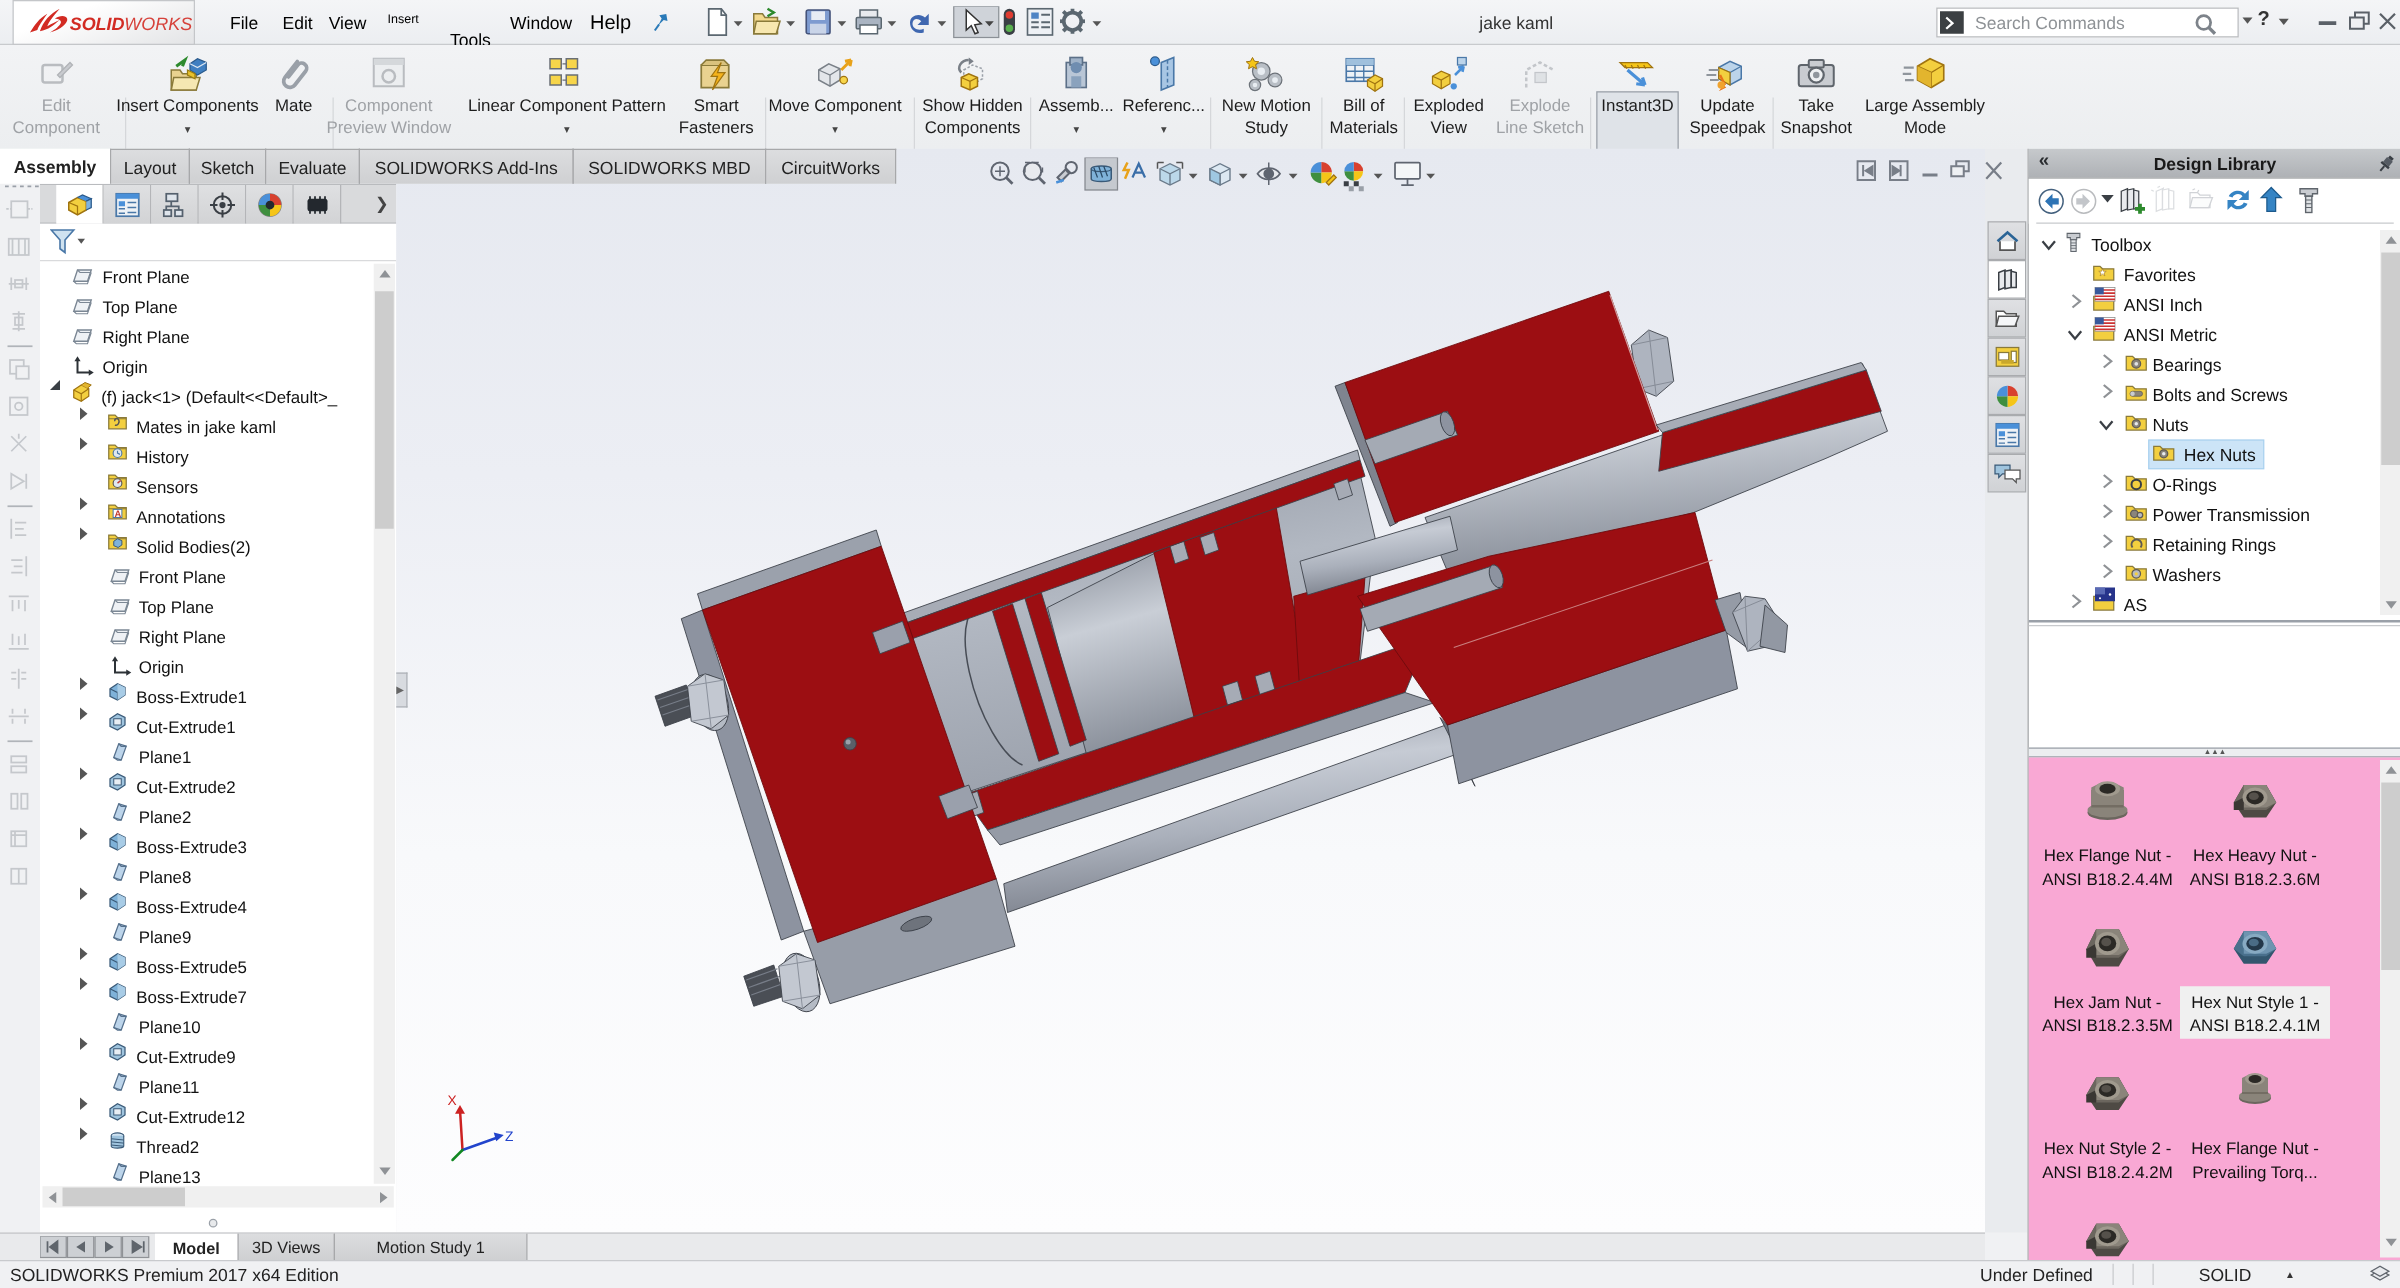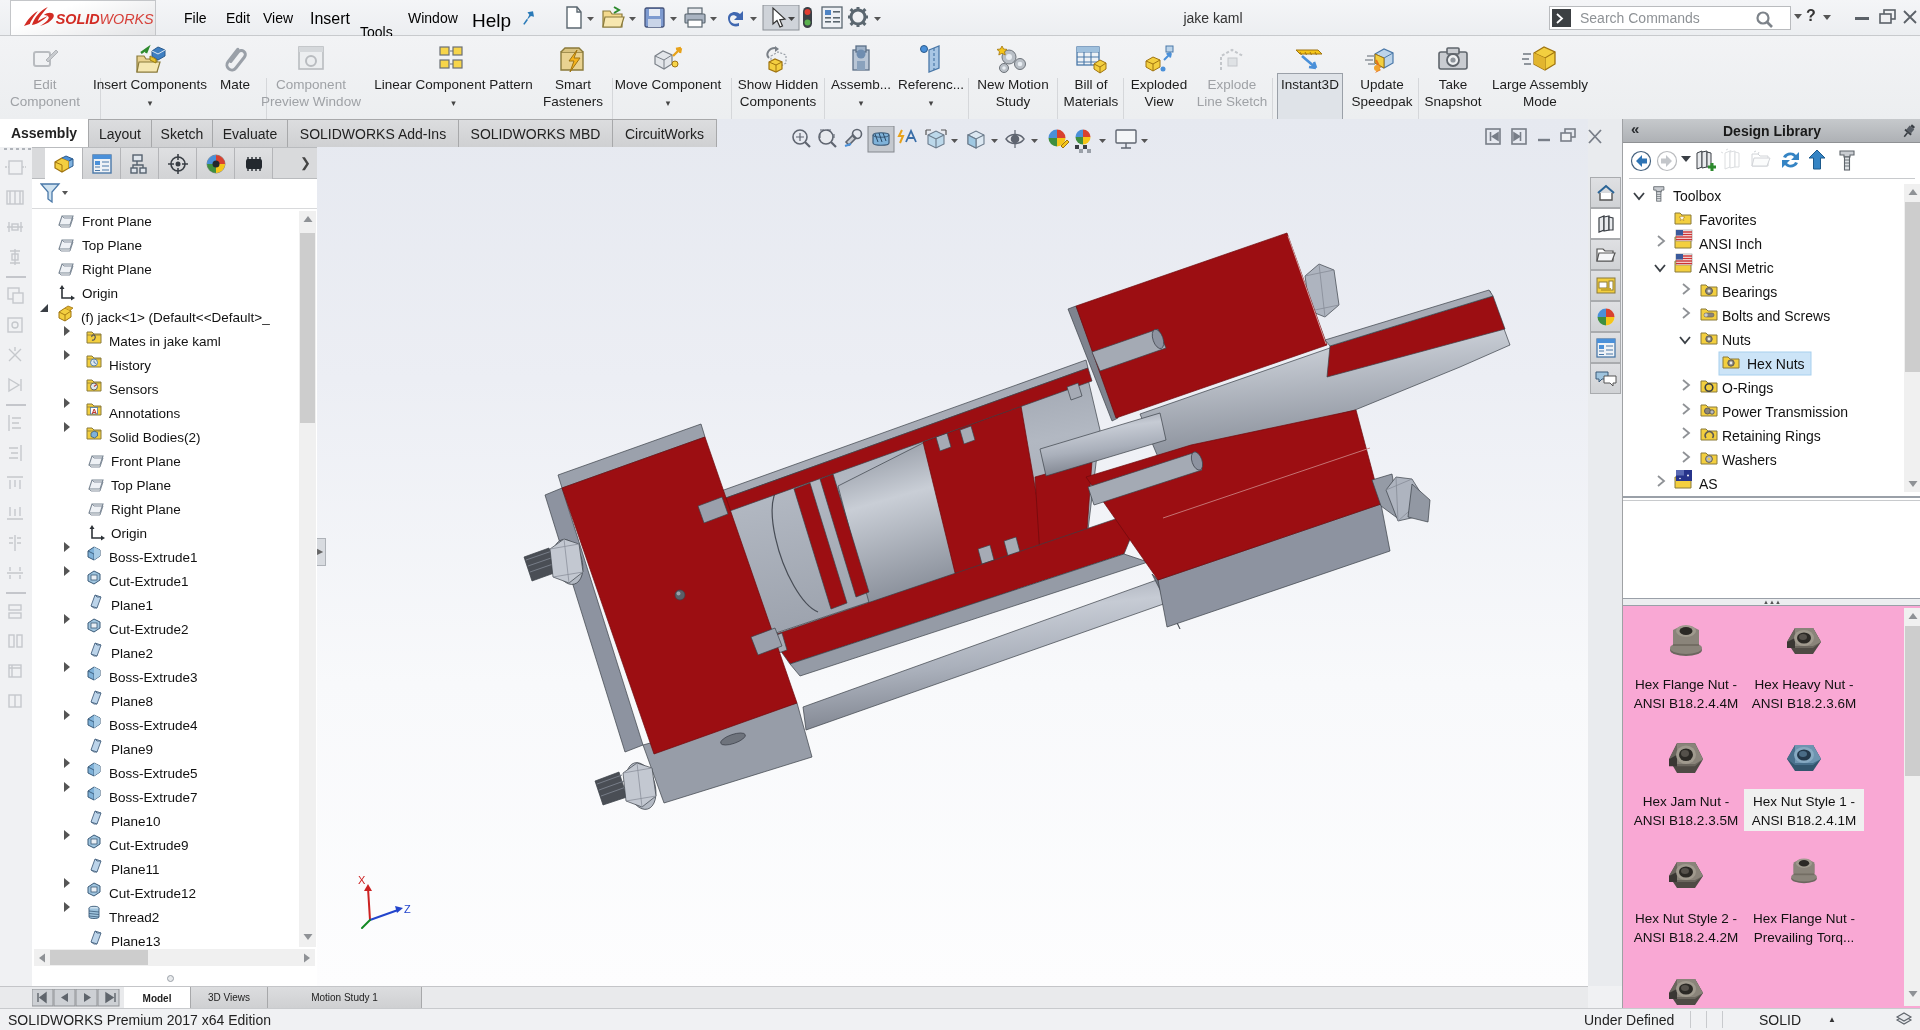--- a/index.html
+++ b/index.html
@@ -51,21 +51,21 @@
 #dltree { position:absolute; left:0; top:65px; width:298px; height:430px; font-size:14px; color:#a16207; }
 #ylw { position:absolute; left:12px; top:388px; width:273px; height:86px; background:#ffffcc; border:1px solid #8f9194; text-align:center; font-size:13.5px; color:#111; padding-top:5px; line-height:20.5px; }
 #thumbs { position:absolute; left:0; top:487px; width:298px; height:402px; background:#f9a8d4; font-size:13.5px; color:#111; }
 
 
 .sb { background:#f0f0f0; position:absolute; }
 .sbthumb { background:#cdcdcd; position:absolute; }
 
 
 #modeltabs { position:absolute; left:0; top:986px; width:1588px; height:22px; background:#e9eaec; border-top:1px solid #c4c5c8; }
-.mtab { position:absolute; top:0; height:22px; display:flex; align-items:center; justify-content:center; font-size:10px; color:#222; background:linear-gradient(180deg,#dcdddf,#cfd0d2); border:1px solid #a7a8aa; border-top:none; }
+.mtab { position:absolute; top:0; height:22px; display:flex; align-items:center; justify-content:center; font-size:13px; color:#222; background:linear-gradient(180deg,#dcdddf,#cfd0d2); border:1px solid #a7a8aa; border-top:none; }
 .mtab.active { background:#ffffff; font-weight:bold; border:none; }
 
 
 #statusbar { position:absolute; left:0; top:1008px; width:1920px; height:22px; background:#f0f1f3; border-top:1px solid #c8cacd; font-size:14px; color:#222; }
 </style>
 </head>
 <body>
 
 <div id="titlebar">
   <div id="swlogo">
@@ -73,24 +73,24 @@
       <path d="M6 21 C10 15 13 10 20 6 C15 13 13 16 12 19 Z" fill="#d22b23"></path>
       <path d="M14 20 C17 12 22 6 30 2 C24 9 21 13 20 16 C24 14 27 12 30 11 C25 15 21 19 14 20 Z" fill="#d22b23"></path>
       <path d="M22 21 C26 19 30 16 31 13 C31 11 29 10 26 10 C30 7 35 7 36 10 C37 13 31 19 22 21 Z" fill="#d22b23"></path>
       <text x="38" y="19" font-family="Liberation Sans,sans-serif" font-size="14.5" font-weight="bold" font-style="italic" fill="#d22b23">SOLID</text>
       <text x="82" y="19" font-family="Liberation Sans,sans-serif" font-size="14.5" font-style="italic" fill="#d6413a">WORKS</text>
     </svg>
   </div>
   <span class="abs" style="left:184px;top:10px;font-size:14px;">File</span>
   <span class="abs" style="left:226px;top:10px;font-size:14px;">Edit</span>
   <span class="abs" style="left:263px;top:10px;font-size:14px;">View</span>
-  <span class="abs" style="left:310px;top:10px;font-size:16px;">Insert</span>
+  <span class="abs" style="left:310px;top:10px;font-size:10px;">Insert</span>
   <span class="abs" style="left:360px;top:24px;font-size:14px;">Tools</span>
   <span class="abs" style="left:408px;top:10px;font-size:14px;">Window</span>
-  <span class="abs" style="left:472px;top:10px;font-size:19px;">Help</span>
+  <span class="abs" style="left:472px;top:10px;font-size:16px;">Help</span>
   <svg class="abs" style="left:520px;top:8px;" width="18" height="20" viewBox="0 0 18 20">
     <path d="M9 2 L13 6 L10 7 L9 13 L8 7 L5 6 Z" fill="#2a7ab8" transform="rotate(35 9 9)"></path>
     <rect x="8.2" y="12" width="1.6" height="6" fill="#2a7ab8" transform="rotate(35 9 9)"></rect>
   </svg>
 
   <svg class="abs" style="left:560px;top:5px;" width="330" height="26" viewBox="0 0 330 26">
 
     <g transform="translate(5,2)">
         <path d="M2 0 L12 0 L16 5 L16 21 L2 21 Z" fill="#fff" stroke="#5b6770" stroke-width="1.4"></path>
         <path d="M12 0 L12 5 L16 5" fill="none" stroke="#5b6770" stroke-width="1.4"></path>

